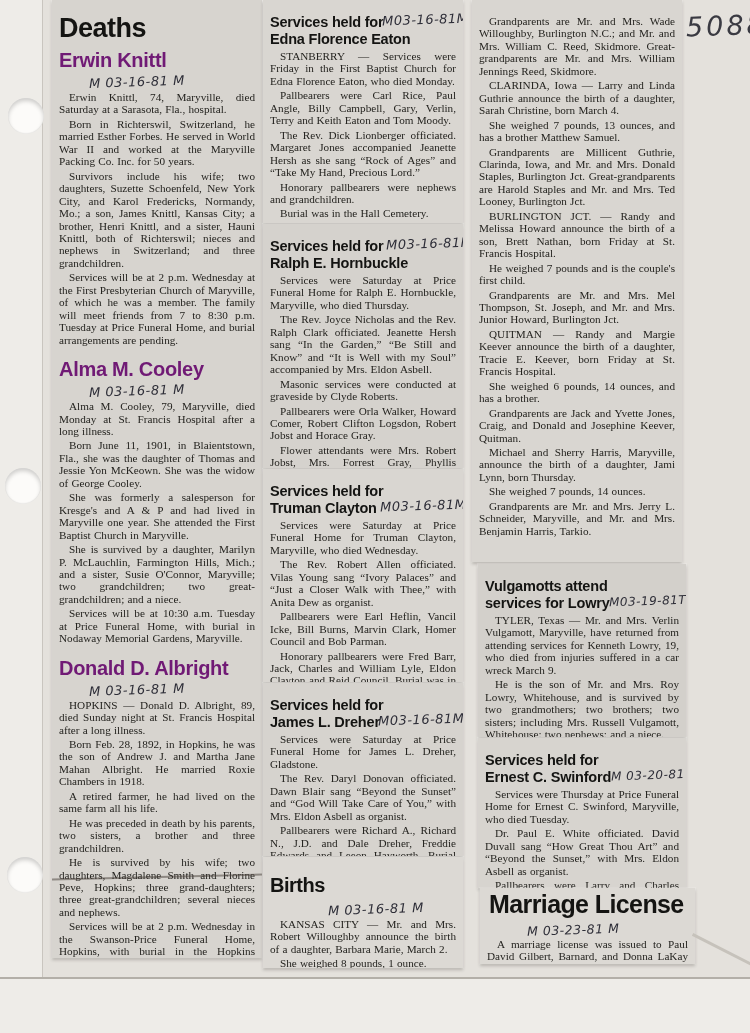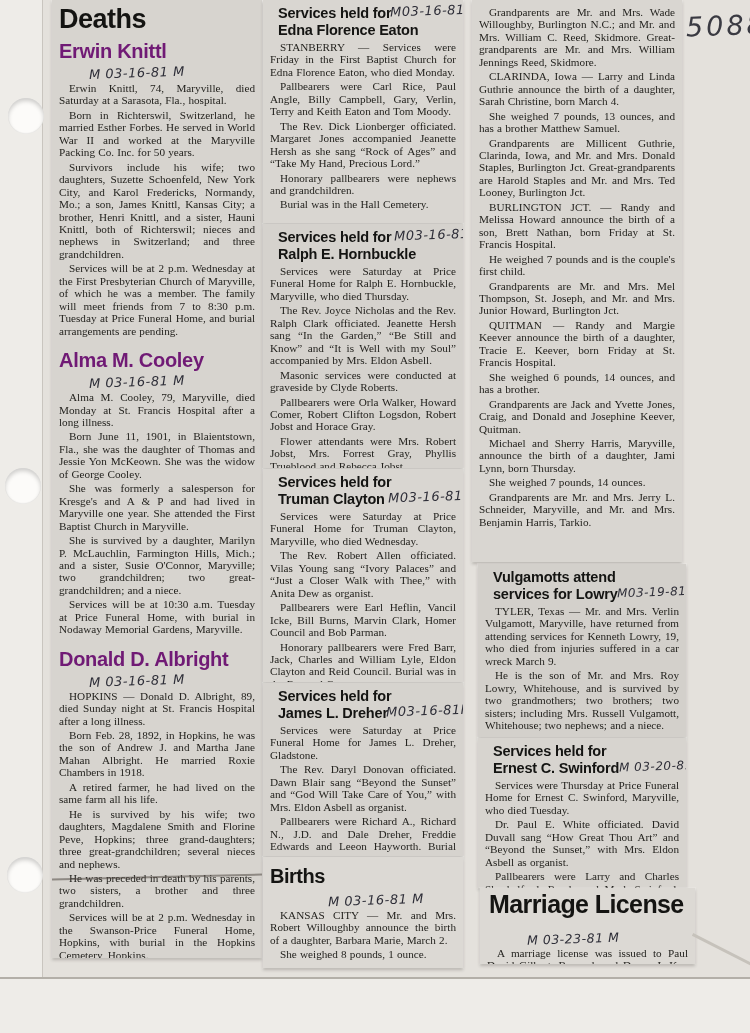--- a/index.html
+++ b/index.html
@@ -27,21 +27,21 @@
   }
   .hole1{left:8px;top:98px;}
   .hole2{left:5px;top:468px;}
   .hole3{left:7px;top:857px;}
   .page-number{
     position:absolute;left:686px;top:10px;
     font-family:"DejaVu Sans",sans-serif;font-style:italic;
     font-size:27px;letter-spacing:3px;color:#3a3a42;transform:rotate(-2deg);
   }
   .clip{
-    position:absolute;box-sizing:border-box;padding:4px 7px;
+    position:absolute;box-sizing:border-box;padding:13px 7px;
     box-shadow:0 2px 3px rgba(80,75,68,.3), 0 0 0 1px rgba(255,255,255,.18);
     overflow:hidden;
   }
   
   .c-deaths{left:52px;top:0;width:210px;height:958px;background:#d7d4cf;}
   
   .c-eaton {left:263px;top:0;   width:200px;height:223px;background:#d9d6d1;}
   .c-hornbuckle{left:263px;top:224px;width:200px;height:244px;background:#d5d2cd;}
   .c-clayton{left:263px;top:469px;width:200px;height:213px;background:#d9d6d1;}
   .c-dreher{left:263px;top:683px;width:200px;height:173px;background:#d6d3ce;}
@@ -54,21 +54,21 @@
 
   h1.np-section{
     font-family:"Liberation Sans",sans-serif;font-weight:bold;
     font-size:27px;line-height:30px;margin:0 0 6px 0;letter-spacing:-.5px;color:#141412;
   }
   h2.np-headline{
     font-family:"Liberation Sans",sans-serif;font-weight:bold;
     font-size:20px;line-height:23px;margin:12px 0 0 0;letter-spacing:-.3px;color:#701a75;
   }
   h2.first{margin-top:6px;}
-  .kicker-wrap{position:relative;margin:1px 0 2px 8px;}
+  .kicker-wrap{position:relative;margin:1px 0 2px 0;}
   .kicker{
     font-family:"Liberation Sans",sans-serif;font-weight:bold;
     font-size:14.5px;line-height:17px;color:#141412;letter-spacing:-.2px;
   }
   .hand{
     font-family:"DejaVu Sans",sans-serif;font-style:italic;
     font-size:13px;color:#2e2e38;letter-spacing:.5px;white-space:nowrap;
     transform:rotate(-2deg);
   }
   .ann-under{display:block;margin:1px 0 3px 30px;}
@@ -85,21 +85,21 @@
     font-size:11.2px;line-height:12.45px;text-align:justify;
     text-indent:10px;margin:2px 0;word-spacing:.4px;color:#24231f;
   }
   .np-para.gap{}
   .paras{display:block;}
   .crease{
     position:absolute;left:52px;top:876px;width:210px;height:2px;
     background:rgba(70,62,55,.5);transform:rotate(-1.3deg);
   }
   h1.np-births{font-size:20px;line-height:30px;margin:0 0 1px 0;}
-  h1.np-marriage{font-size:25px;line-height:28px;margin:0 0 12px 2px;letter-spacing:-.6px;}
+  h1.np-marriage{font-size:25px;line-height:28px;margin:0 0 3px 2px;letter-spacing:-.6px;}
 </style>
 </head>
 <body>
 
 <div class="sheet">
 
   <div class="left-strip"></div>
   <div class="hole hole1"></div>
   <div class="hole hole2"></div>
   <div class="hole hole3"></div>
@@ -132,22 +132,22 @@
         </div>
     </section>
 
     <section>
       <h2 class="np-headline">Donald D. Albright</h2>
       <span class="hand ann-under">M 03-16-81 M</span>
       <div class="paras">
           <p class="np-para">HOPKINS — Donald D. Albright, 89, died Sunday night at St. Francis Hospital after a long illness.</p>
           <p class="np-para">Born Feb. 28, 1892, in Hopkins, he was the son of Andrew J. and Martha Jane Mahan Albright. He married Roxie Chambers in 1918.</p>
           <p class="np-para">A retired farmer, he had lived on the same farm all his life.</p>
+          <p class="np-para">He was preceded in death by his parents, two sisters, a brother and three grandchildren.</p>
           <p class="np-para">He is survived by his wife; two daughters, Magdalene Smith and Florine Peve, Hopkins; three grand-daughters; three great-grandchildren; several nieces and nephews.</p>
-          <p class="np-para">He was preceded in death by his parents, two sisters, a brother and three grandchildren.</p>
           <p class="np-para">Services will be at 2 p.m. Wednesday in the Swanson-Price Funeral Home, Hopkins, with burial in the Hopkins Cemetery, Hopkins.</p>
         </div>
     </section>
   </div>
   <div class="crease"></div>
 
   <div class="clip c-eaton">
     <div class="kicker-wrap">
       <div class="kicker">Services held for</div>
       <div class="kicker">Edna Florence Eaton</div>

